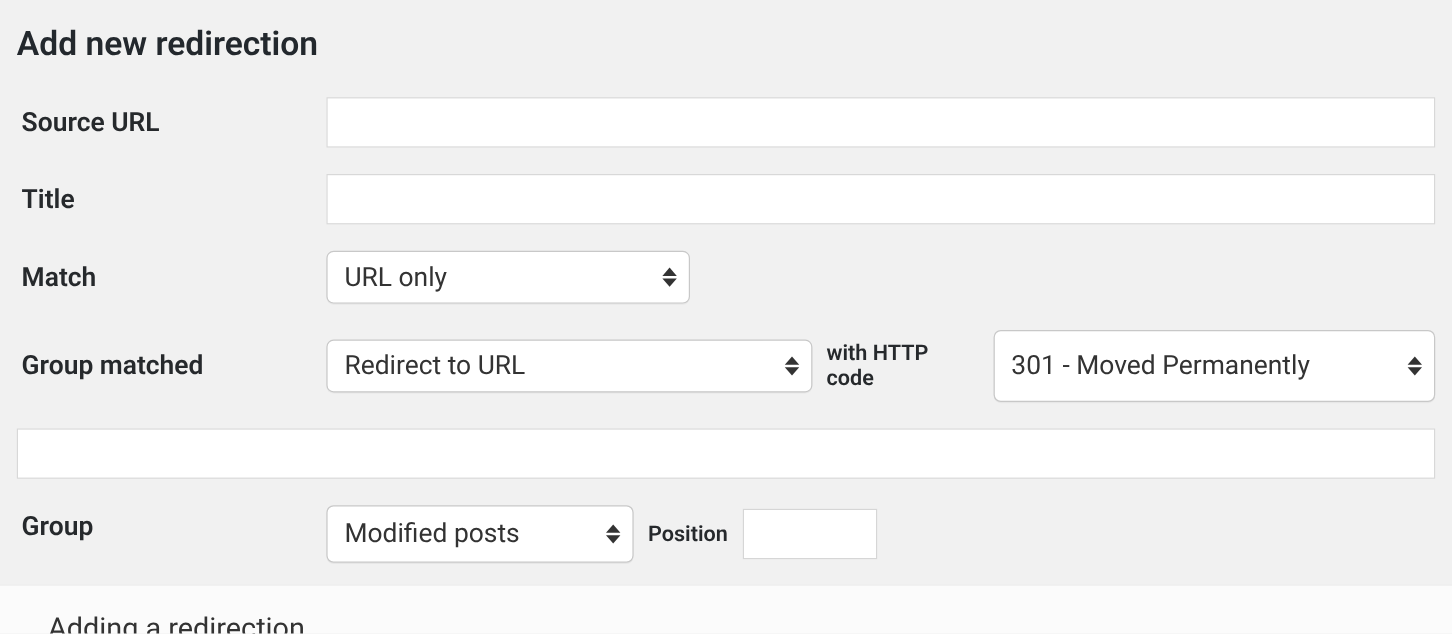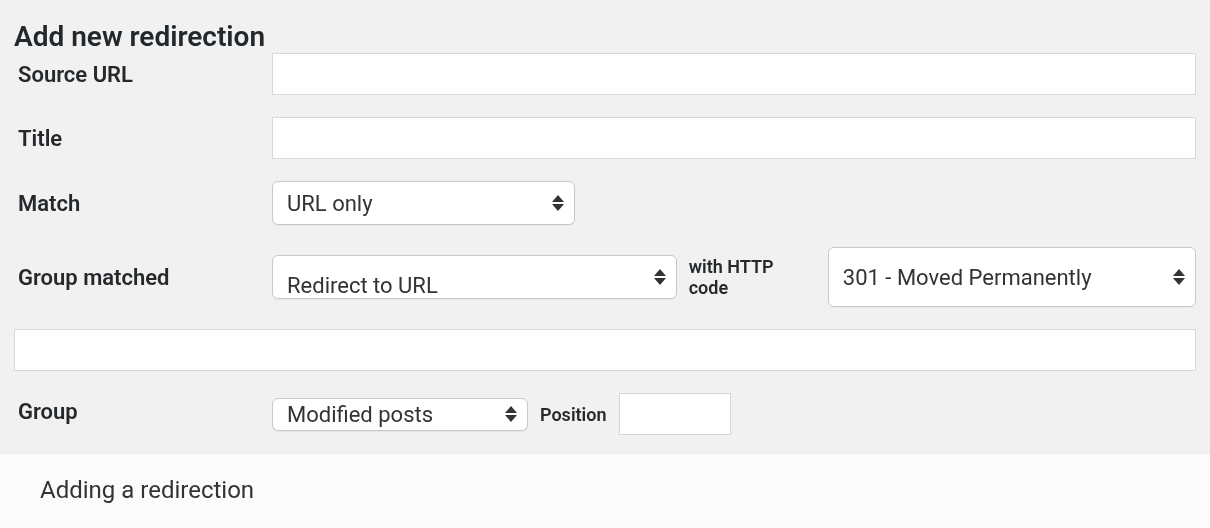--- a/index.html
+++ b/index.html
@@ -15,20 +15,21 @@
       height: 528px;
       overflow: hidden;
     }
     .panel {
       padding: 20px 14px 0 14px;
     }
     .panel-title {
       font-size: 28px;
       font-weight: 600;
       color: #23282d;
+      margin-bottom: 28px;
     }
     .form-row {
       display: flex;
       align-items: center;
       margin-bottom: 22px;
     }
     .form-label {
       width: 258px;
       flex: 0 0 258px;
       font-size: 22px;
@@ -111,23 +112,23 @@
       margin-top: 0;
       padding: 22px 0 24px 40px;
     }
     .caption-text {
       font-size: 24px;
       font-weight: 400;
       color: #333;
     }
     
     .sel-match { width: 303px; height: 44px; text-align: center; }
-    .sel-when  { width: 410px; height: 44px; align-items: flex-end; }
+    .sel-when  { width: 410px; height: 44px; }
     .sel-http  { width: 373px; height: 60px; }
-    .sel-group { width: 256px; height: 33px; }
+    .sel-group { width: 256px; height: 48px; }
   </style>
 </head>
 <body>
 
 <div class="panel">
   <h2 class="panel-title">Add new redirection</h2>
 
   <div class="form-row">
     <div class="form-label">Source URL</div>
     <div class="form-control-zone">

